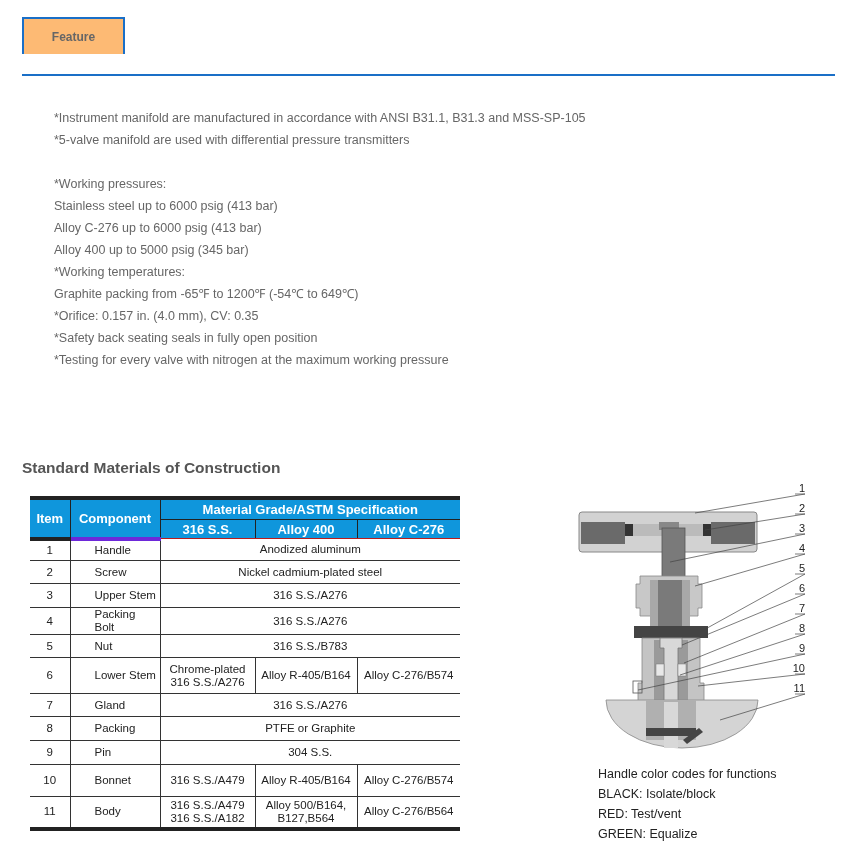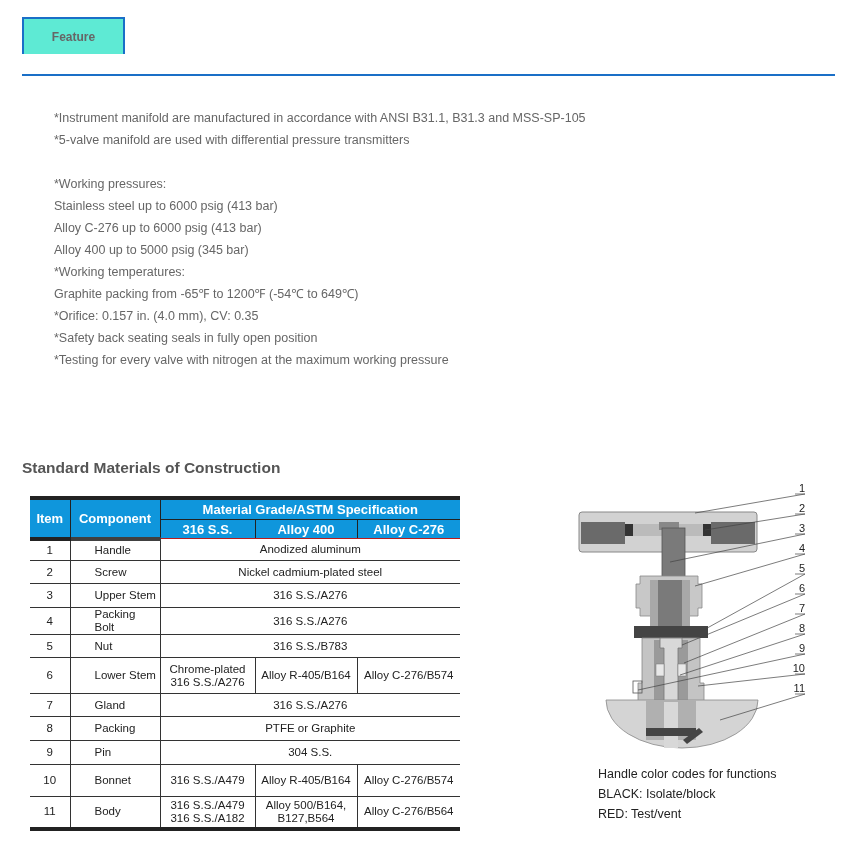--- a/index.html
+++ b/index.html
@@ -1,21 +1,21 @@
 <!DOCTYPE html>
 <html><head>
 <meta charset="utf-8">
 <style>
   html, body { margin: 0; padding: 0; background: #ffffff; }
   body { width: 851px; height: 849px; position: relative; overflow: hidden;
          font-family: "Liberation Sans", sans-serif; color: #555; }
   .tab { position: absolute; left: 22px; top: 17px; width: 103px; height: 37px;
          border: 2px solid #1a6fc7; border-bottom: none; box-sizing: border-box;
          display: flex; align-items: center; justify-content: center;
-         font-size: 12px; font-weight: bold; color: #666; background: #5eead4; cursor: pointer; }
+         font-size: 12px; font-weight: bold; color: #666; background: #fdba74; cursor: pointer; }
   .tab-line { position: absolute; left: 22px; top: 74px; width: 813px; height: 2px; background: #1a6fc7; }
   .features { position: absolute; left: 22px; top: 107px; font-size: 12.5px; line-height: 22px; color: #666; }
   .features div { white-space: nowrap; height: 22px; margin-left: 32px; }
   .section-title { position: absolute; left: 22px; top: 459px; font-size: 15.5px; font-weight: bold; color: #555; }
   table.mat { position: absolute; left: 30px; top: 496px; width: 430px; border-collapse: collapse;
               font-size: 11.5px; color: #222; table-layout: fixed; }
   table.mat th { background: #0f96dc; color: #fff; font-weight: bold; padding: 0; font-size: 13px; }
   table.mat thead tr.top th { border-top: 4px solid #222; height: 19px; }
   table.mat thead tr.sub th { border-bottom: 1px solid #b91c1c; height: 18px; border-top: 1px solid #222; }
   table.mat th.l { border-right: 1px solid #222; }
@@ -55,21 +55,21 @@
   <colgroup>
     <col style="width:40px">
       <col style="width:90px">
       <col style="width:95px">
       <col style="width:102px">
       <col style="width:103px">
   </colgroup>
   <thead>
     <tr class="top">
       <th rowspan="2" class="l" style="border-bottom:4px solid #222;">Item</th>
-      <th rowspan="2" class="l" style="border-bottom:4px solid #404040;">Component</th>
+      <th rowspan="2" class="l" style="border-bottom:4px solid #6d28d9;">Component</th>
       <th colspan="3">Material Grade/ASTM Specification</th>
     </tr>
     <tr class="sub">
       <th class="l">316 S.S.</th>
       <th class="l">Alloy 400</th>
       <th>Alloy C-276</th>
     </tr>
   </thead>
   <tbody>
     <tr style="height:22px">
@@ -215,13 +215,14 @@
     <text x="235" y="172">9</text>
     <text x="235" y="192">10</text>
     <text x="235" y="212">11</text>
   </g>
 </svg>
 
 <div class="legend">
   <div>Handle color codes for functions</div>
   <div>BLACK: Isolate/block</div>
   <div>RED: Test/vent</div>
+  <div>GREEN: Equalize</div>
 </div>
 
 </body></html>

